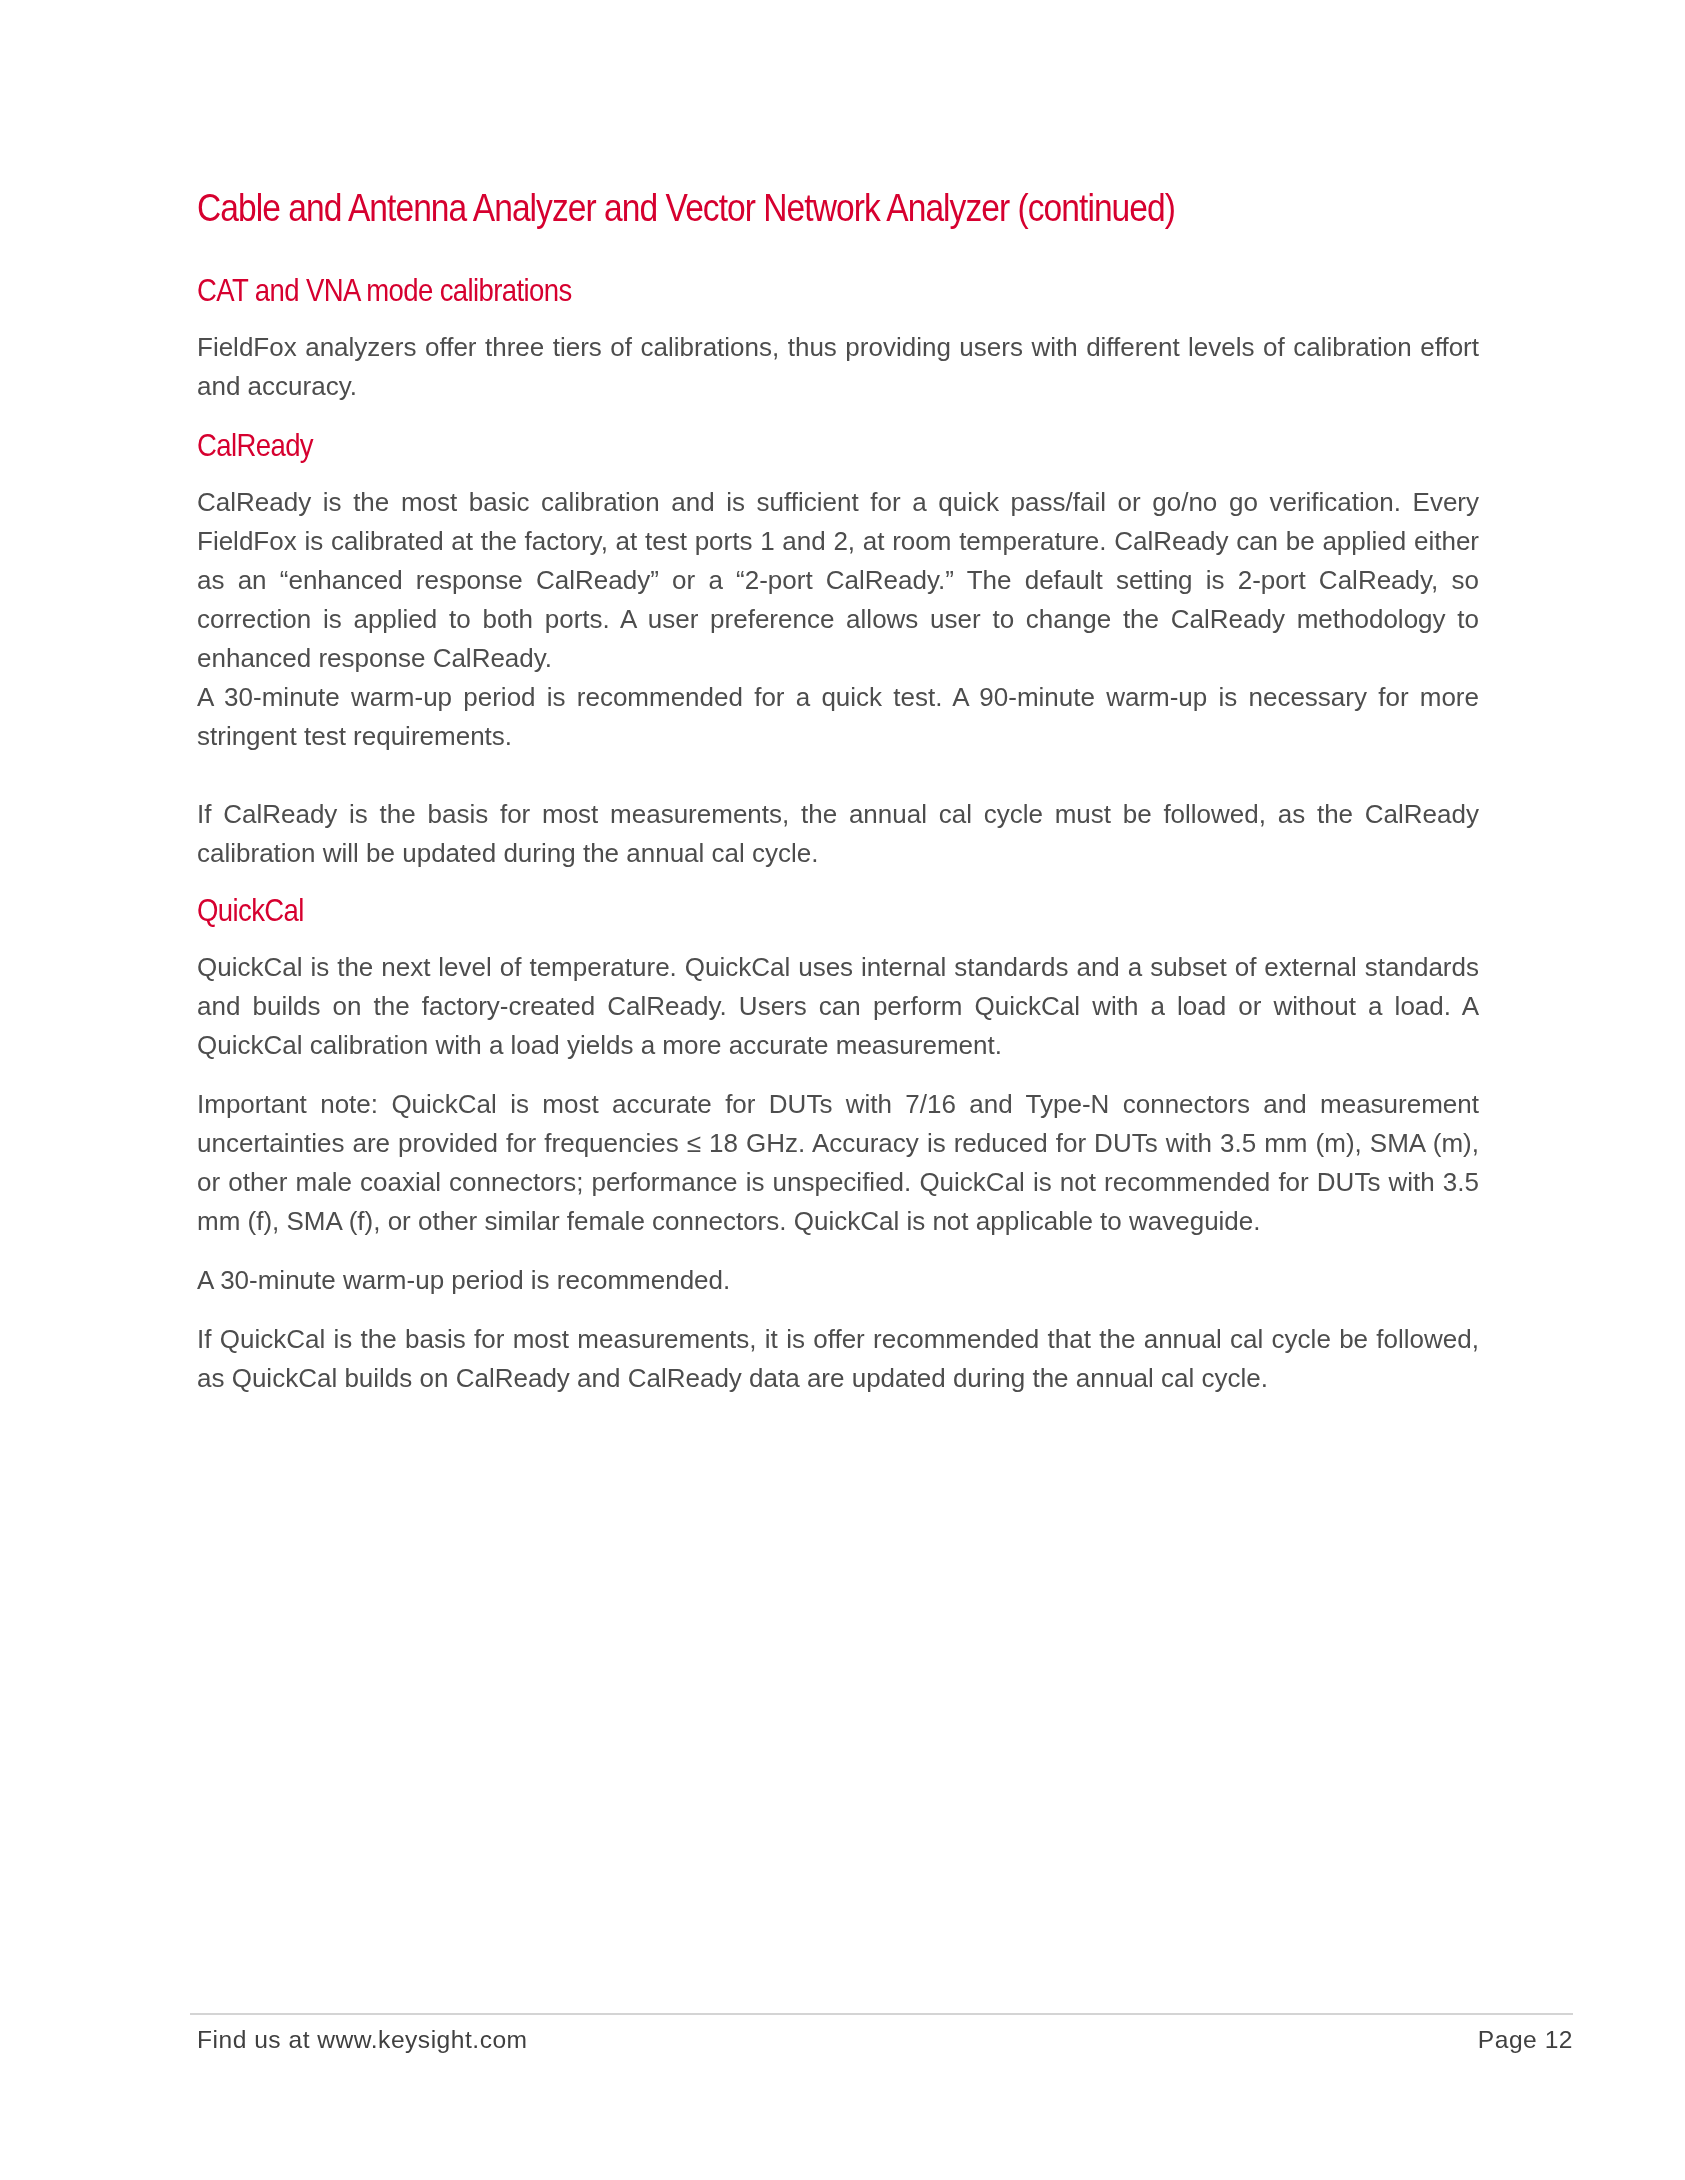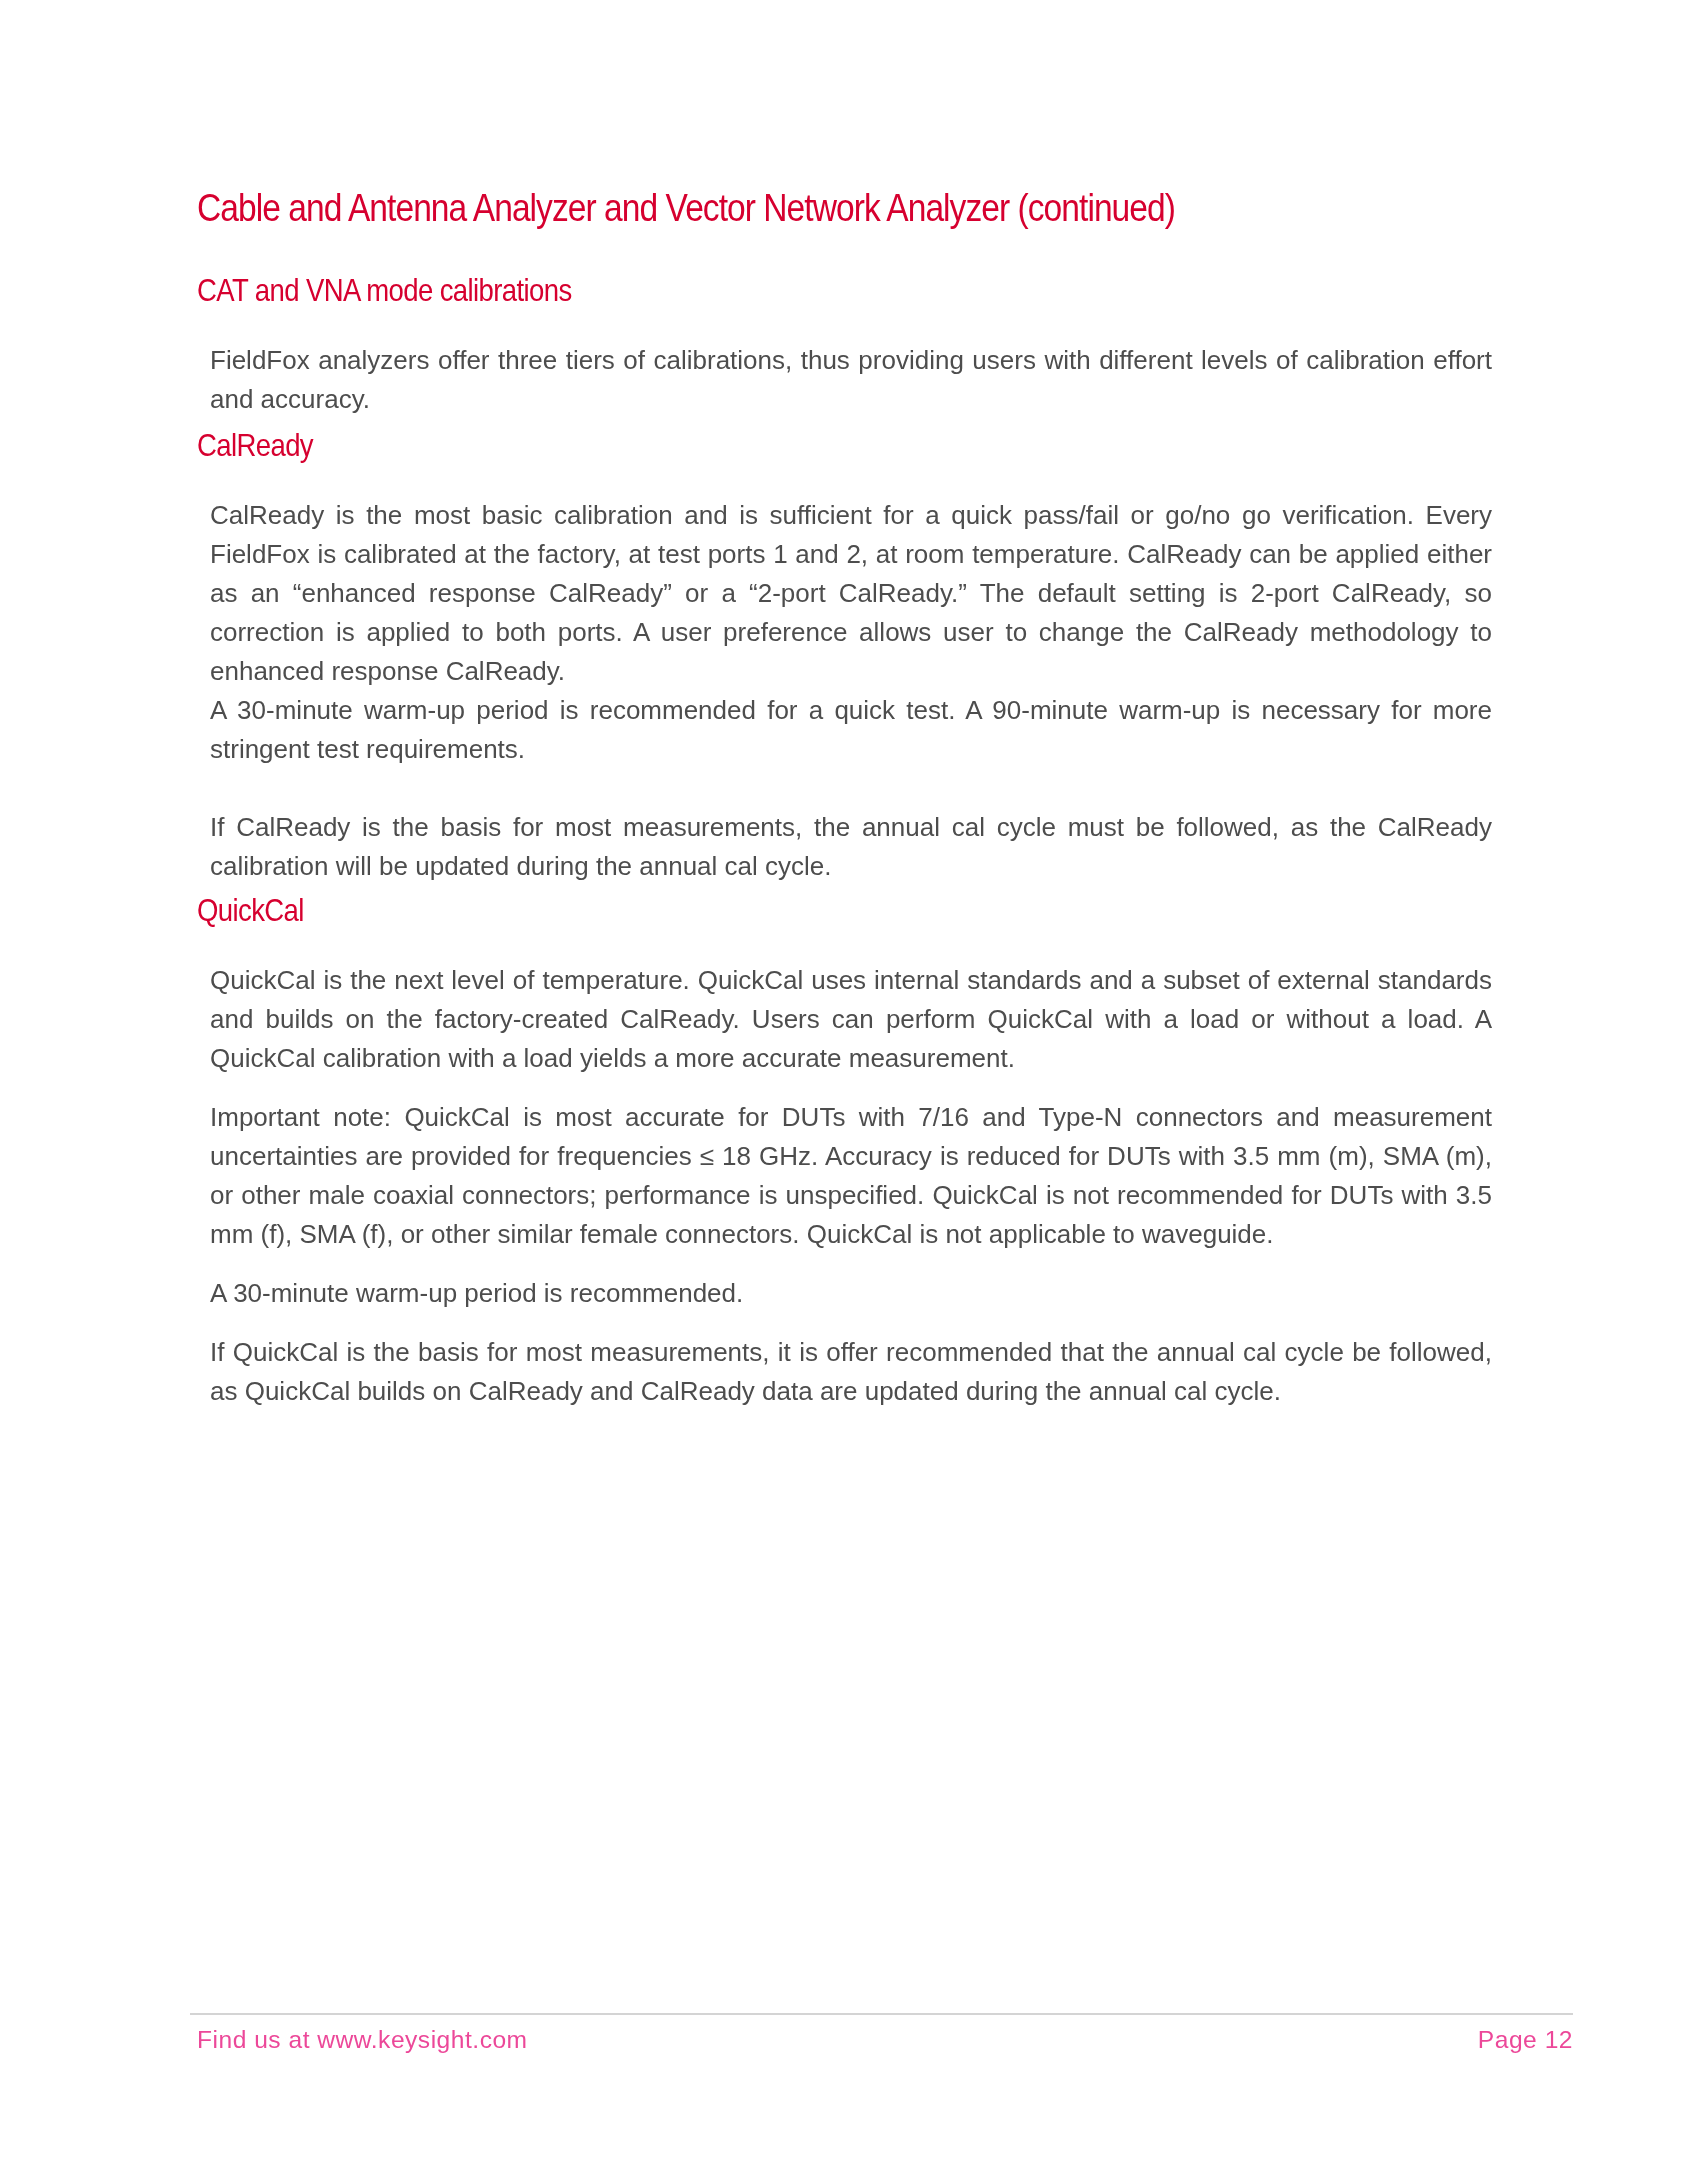--- a/index.html
+++ b/index.html
@@ -44,40 +44,40 @@
       transform: scaleX(0.86);
       transform-origin: left top;
       white-space: nowrap;
       position: absolute;
       left: 0;
     }
     .p {
       position: absolute;
       left: 0;
       width: 1282px;
-      margin: 13px;
+      margin: 0;
       font-size: 26px;
       line-height: 39px;
       color: #4d4d4d;
       text-align: justify;
       text-align-last: left;
     }
     .footer-rule {
       position: absolute;
       left: 190px;
       top: 2013px;
       width: 1383px;
       height: 1.8px;
       background: #d4d4d4;
     }
     .footer-left, .footer-right {
       position: absolute;
       top: 2026px;
       font-size: 24.6px;
-      color: #ec4899;
+      color: #404040;
       letter-spacing: 0.5px;
       text-align: center;
     }
     .footer-left { left: 197px; }
     .footer-right { right: 112px; }
   </style>
 </head>
 <body>
 
 <div class="page">

